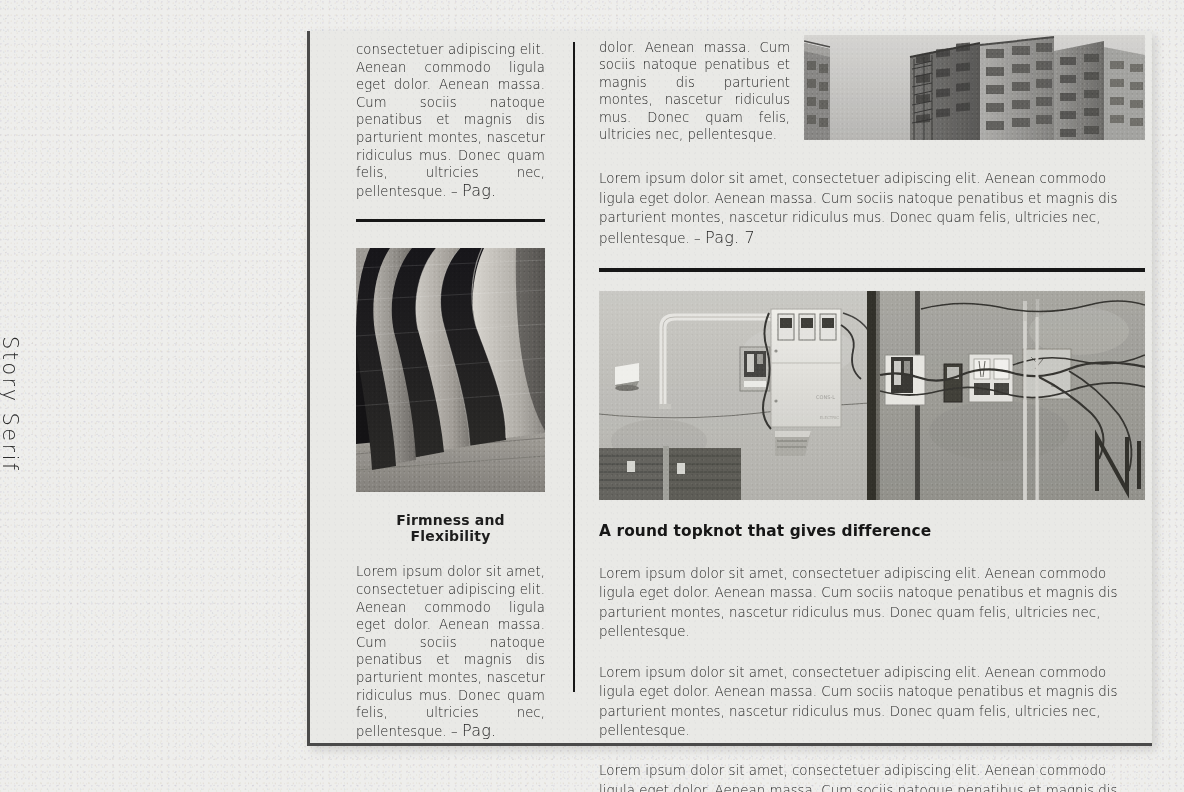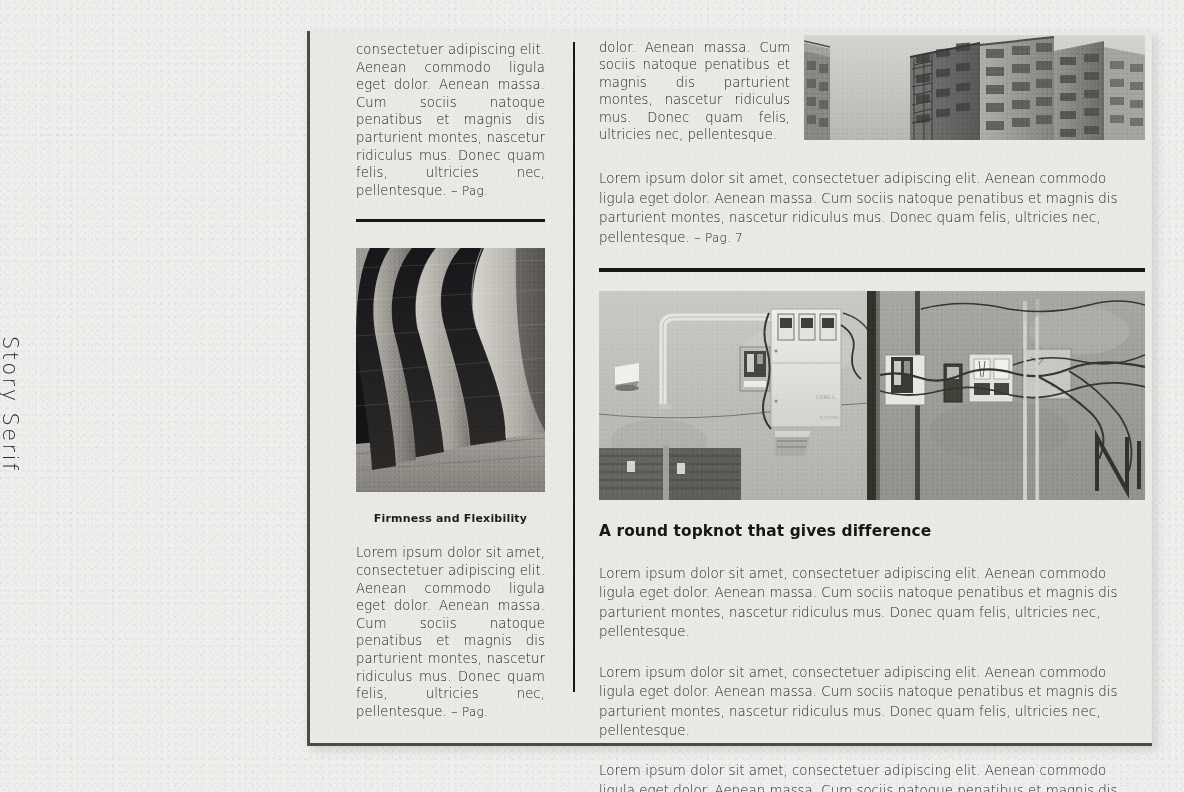--- a/index.html
+++ b/index.html
@@ -70,37 +70,37 @@
   }
   .col-left-text {
     font-size:13.2px;
     line-height:17.6px;
     color:#232323;
     text-align:justify;
     font-family:"DejaVu Sans", sans-serif;
     font-weight:300;
     letter-spacing:.1px;
   }
-  .pag { font-size:12px; letter-spacing:.2px; }
+  .pag { font-size:16px; letter-spacing:.2px; }
   #rule-left {
     margin-top:19px;
     height:3px;
     background:#171717;
   }
   #photo-curves {
     margin-top:26px;
     width:189px; height:244px;
     position:relative;
     overflow:hidden;
     background:#6b6a66;
   }
   #caption-firmness {
     margin-top:20px;
     text-align:center;
-    font-size:11px;
+    font-size:14px;
     color:#1d1d1d;
     font-family:"DejaVu Sans", sans-serif;
     font-weight:600;
     letter-spacing:.2px;
   }
   #col-left-text-2 { margin-top:19px; }
 
   
   #col-right {
     position:absolute;

